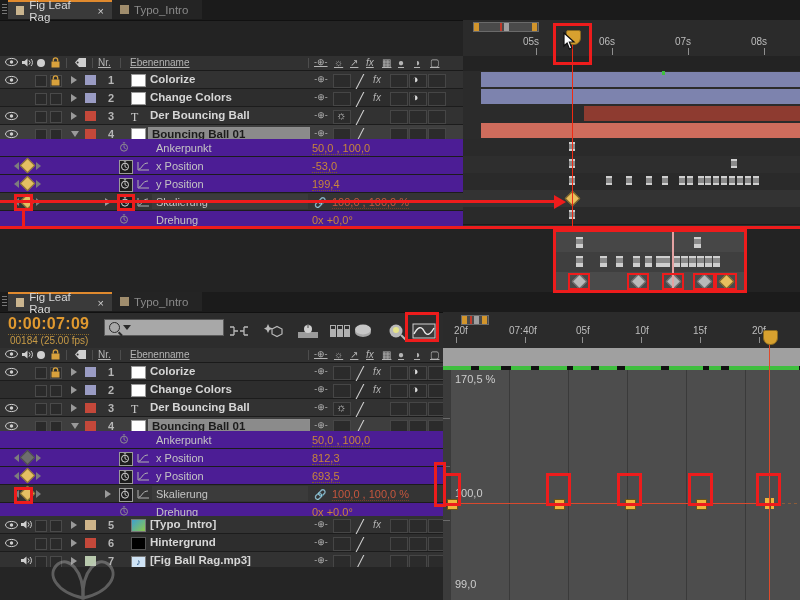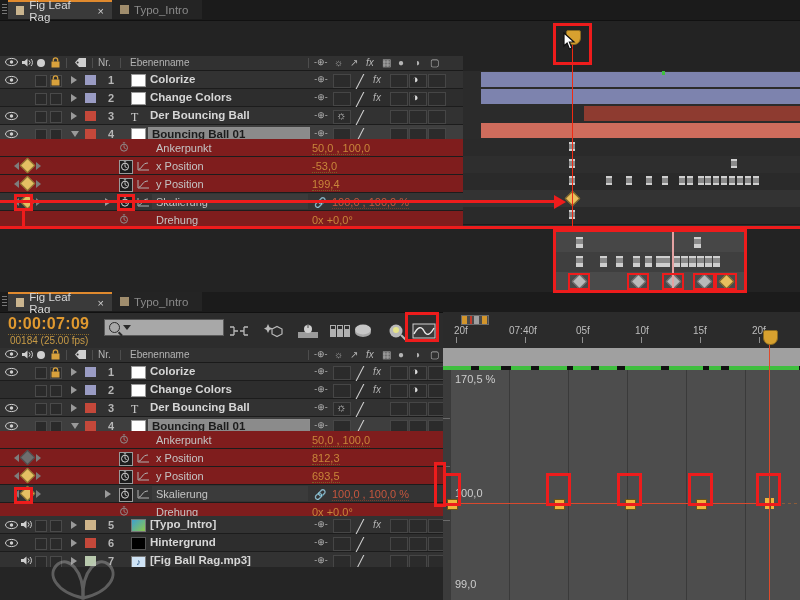--- a/index.html
+++ b/index.html
@@ -33,28 +33,28 @@
   .searchbox .mag{width:9px;height:9px;border:1.6px solid #2a2a2a;border-radius:50%;position:relative;}
   .searchbox .mag:after{content:"";position:absolute;right:-4px;bottom:-3px;width:5px;height:1.6px;
      background:#2a2a2a;transform:rotate(45deg);}
   .searchbox .caret{margin-left:3px;border-left:4px solid transparent;border-right:4px solid transparent;
      border-top:5px solid #2a2a2a;}
   .tbicon{position:absolute;top:8px;width:20px;height:20px;color:#b9b9b9;}
 
   
   .colhdr{position:relative;height:14px;background:#313131;border-bottom:1px solid #1a1a1a;
           font-size:10px;color:#b4b4b4;}
-  .colhdr span{position:absolute;top:1px;}
+  .colhdr span{position:absolute;top:1px;text-decoration:underline;}
   .sep{position:absolute;top:2px;width:1px;height:10px;background:#4d4d4d;}
 
   
   .lrow{position:relative;height:17px;border-bottom:1px solid #1c1c1c;background:#323232;}
   .lrow.alt{background:#2d2d2d;}
   .lrow.sel{background:#3e3e3e;}
-  .prow{position:relative;height:17px;border-bottom:1px solid #1c1c1c;background:#7f1d1d;}
+  .prow{position:relative;height:17px;border-bottom:1px solid #1c1c1c;background:#4c1d95;}
   .prow.sel{background:#343434;}
 
   .eye{position:absolute;left:5px;top:4px;width:12px;height:9px;}
   .spk{position:absolute;left:20px;top:3px;width:12px;height:11px;}
   .cbx{position:absolute;top:4px;width:10px;height:10px;background:#2a2a2a;border:1px solid #4a4a4a;}
   .tri{position:absolute;top:5px;width:0;height:0;border-top:4px solid transparent;
        border-bottom:4px solid transparent;border-left:6px solid #9a9a9a;}
   .tri.down{border-left:4px solid transparent;border-right:4px solid transparent;
        border-top:6px solid #9a9a9a;border-bottom:0;top:6px;}
   .csw{position:absolute;top:4px;width:11px;height:10px;}
@@ -134,20 +134,36 @@
         <span class="x">×</span>
       </div>
       <div class="tab inactive" style="left:112px;width:90px;">
         <span class="swatch"></span>
         <span>Typo_Intro</span>
       </div>
       <div style="position:absolute;left:202px;top:0;width:598px;height:19px;background:#1b1b1b;"></div>
     </div>
 
 
+    <div class="ruler" style="left:463px;top:20px;width:337px;height:36px;">
+      <div class="workbar" style="left:10px;top:2px;width:66px;height:10px;">
+        <div class="wbtab" style="left:0;top:0;height:8px;"></div>
+        <div class="wbtab" style="left:26px;top:0;height:8px;background:#c03a2a;width:2px;"></div>
+        <div class="wbtab" style="left:30px;top:0;height:8px;background:#a0a0a0;"></div>
+        <div class="wbtab" style="left:58px;top:0;height:8px;"></div>
+      </div>
+      <div class="rlabel" style="left:60px;top:16px;">05s</div>
+      <div class="rtick" style="left:73px;top:28px;height:7px;"></div>
+      <div class="rlabel" style="left:136px;top:16px;">06s</div>
+      <div class="rtick" style="left:149px;top:28px;height:7px;"></div>
+      <div class="rlabel" style="left:212px;top:16px;">07s</div>
+      <div class="rtick" style="left:225px;top:28px;height:7px;"></div>
+      <div class="rlabel" style="left:288px;top:16px;">08s</div>
+      <div class="rtick" style="left:301px;top:28px;height:7px;"></div>
+    </div>
 
     <div class="colhdr" style="position:absolute;top:56px;left:0;width:463px;">
       <span style="left:5px;">
         <svg width="13" height="10" viewBox="0 0 13 10">
             <ellipse cx="6.5" cy="5" rx="6" ry="3.6" fill="none" stroke="#cfcfcf" stroke-width="1"></ellipse>
             <circle cx="6.5" cy="5" r="1.7" fill="#cfcfcf"></circle>
           </svg>
       </span>
       <span style="left:21px;">
         <svg width="13" height="11" viewBox="0 0 13 11">

